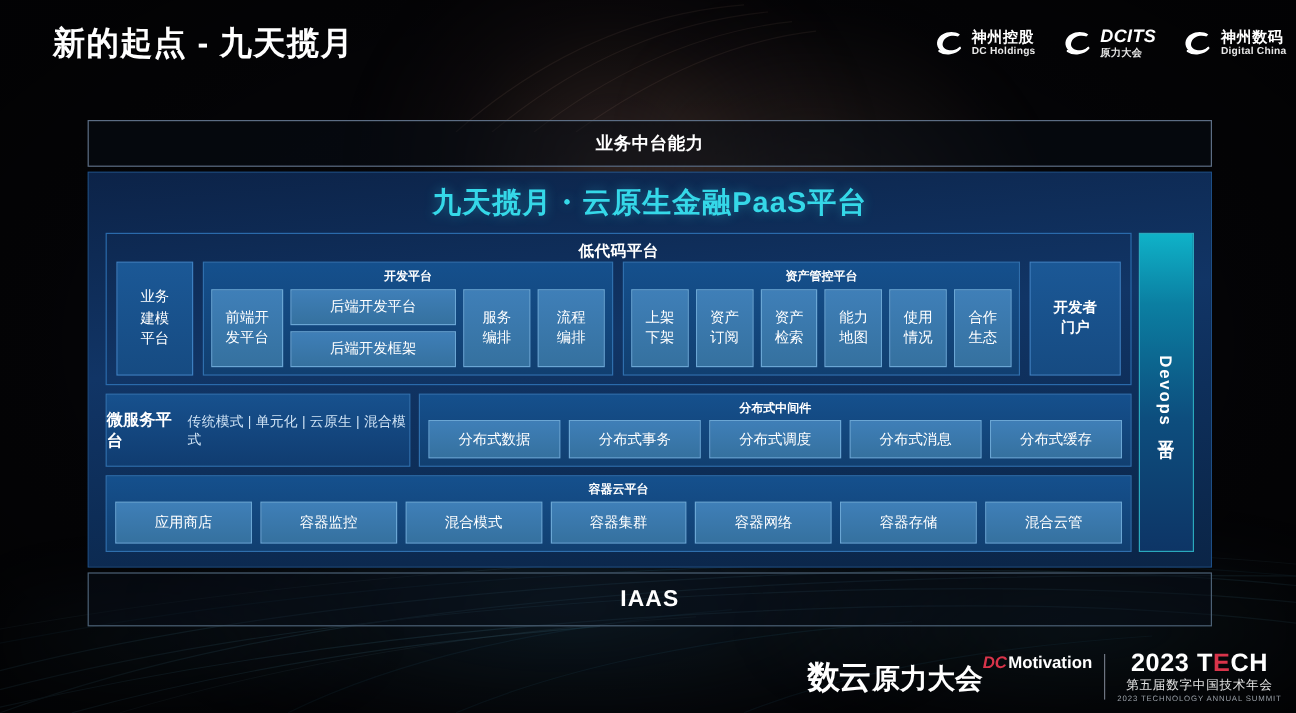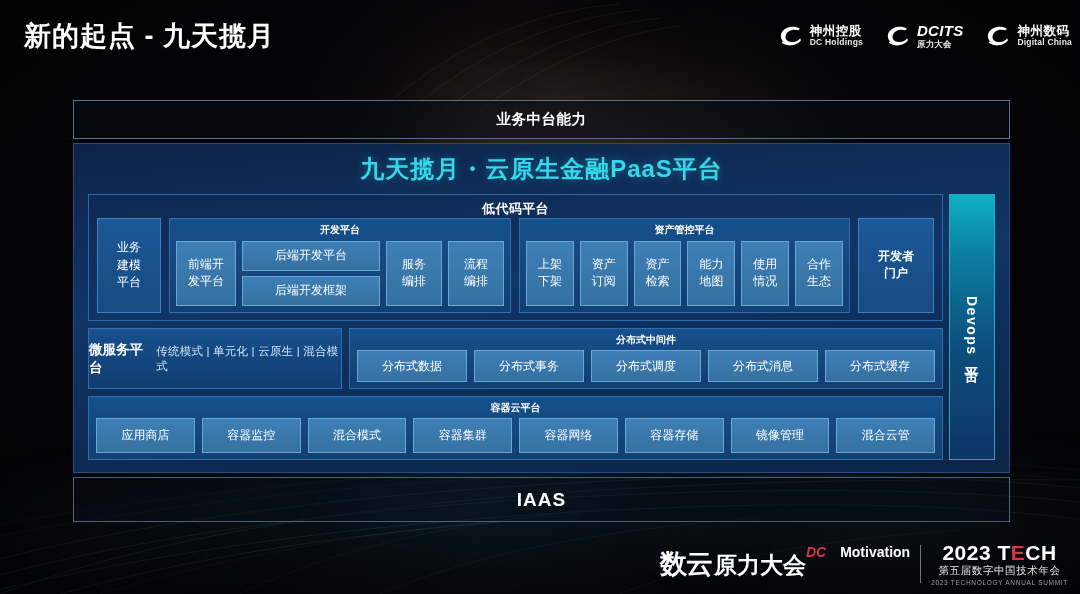--- a/index.html
+++ b/index.html
@@ -28,21 +28,21 @@
   .bg-glow-e{position:absolute;left:0px;top:470px;width:320px;height:130px;
     background:radial-gradient(ellipse at 40% 50%,rgba(25,60,80,.28),rgba(0,0,0,0) 72%);
     filter:blur(18px);}
   .bg-fiber{position:absolute;left:0;top:430px;width:1080px;height:164px;opacity:.55;}
   .bg-fiber-top{position:absolute;left:260px;top:0px;width:560px;height:110px;opacity:.35;}
   .bg-vig{position:absolute;inset:0;
     background:radial-gradient(ellipse at 50% 48%,rgba(0,0,0,0) 35%,rgba(0,0,0,.55) 88%);}
 
   
   .header{position:absolute;left:0;top:0;width:1080px;height:78px;}
-  .slide-title{position:absolute;left:24px;top:18px;font-size:27px;font-weight:bold;
+  .slide-title{position:absolute;left:44px;top:18px;font-size:27px;font-weight:bold;
     letter-spacing:1px;color:#ffffff;white-space:nowrap;}
   .logos{position:absolute;right:8px;top:23px;display:flex;align-items:center;gap:22px;}
   .logo{display:flex;align-items:center;gap:6px;}
   .logo-mark{width:26px;height:26px;flex:0 0 26px;}
   .logo-txt{display:flex;flex-direction:column;line-height:1.08;}
   .logo-cn{font-size:12.5px;font-weight:bold;color:#fff;white-space:nowrap;letter-spacing:.5px;}
   .logo-en{font-size:8.5px;font-weight:bold;color:#e8e8e8;white-space:nowrap;letter-spacing:.2px;}
   .logo-cn.big-en{font-size:15px;font-style:italic;letter-spacing:.3px;}
 
   
@@ -110,21 +110,21 @@
     border:1px solid #4c6175;background:rgba(8,16,26,.45);
     display:flex;align-items:center;justify-content:center;}
   .iaas span{font-size:19px;font-weight:bold;color:#ffffff;letter-spacing:1px;}
 
   
   .conf{position:absolute;right:12px;bottom:8px;display:flex;align-items:center;gap:10px;}
   .conf-l{display:flex;flex-direction:row;align-items:flex-start;}
   .conf-l1{display:flex;align-items:baseline;gap:2px;}
   .conf-shu{font-size:27px;font-weight:bold;color:#ffffff;letter-spacing:-1px;}
   .conf-yuan{font-size:23px;font-weight:bold;color:#ffffff;letter-spacing:0px;}
-  .conf-l2{display:flex;align-items:flex-start;gap:14px;margin-top:-2px;}
+  .conf-l2{display:flex;align-items:flex-start;gap:1px;margin-top:-2px;}
   .conf-dc{font-size:14px;font-weight:bold;color:#d8344a;font-style:italic;}
   .conf-mot{font-size:14px;font-weight:bold;color:#ffffff;}
   .conf-div{width:1px;height:38px;background:#6d7480;}
   .conf-r{display:flex;flex-direction:column;align-items:center;}
   .conf-year{font-size:21px;font-weight:bold;color:#ffffff;letter-spacing:.5px;
     display:flex;align-items:center;}
   .conf-year .e{color:#d8344a;}
   .conf-cn{font-size:10.5px;color:#e4e4e4;letter-spacing:.6px;margin-top:-1px;}
   .conf-en{font-size:6.5px;color:#9aa0a8;letter-spacing:.7px;margin-top:1px;}
 </style>
@@ -296,21 +296,20 @@
 
         <div class="cont">
           <div class="group-hd">容器云平台</div>
           <div class="cont-row">
             <div class="box sub" style="flex:1;">应用商店</div>
             <div class="box sub" style="flex:1;">容器监控</div>
             <div class="box sub" style="flex:1;">混合模式</div>
             <div class="box sub" style="flex:1;">容器集群</div>
             <div class="box sub" style="flex:1;">容器网络</div>
             <div class="box sub" style="flex:1;">容器存储</div>
-            <div class="box sub" style="flex:1;">镜像管理</div>
             <div class="box sub" style="flex:1;">混合云管</div>
           </div>
         </div>
 
       </div>
 
       <div class="devops">
         <span>Devops平台</span>
       </div>
 

